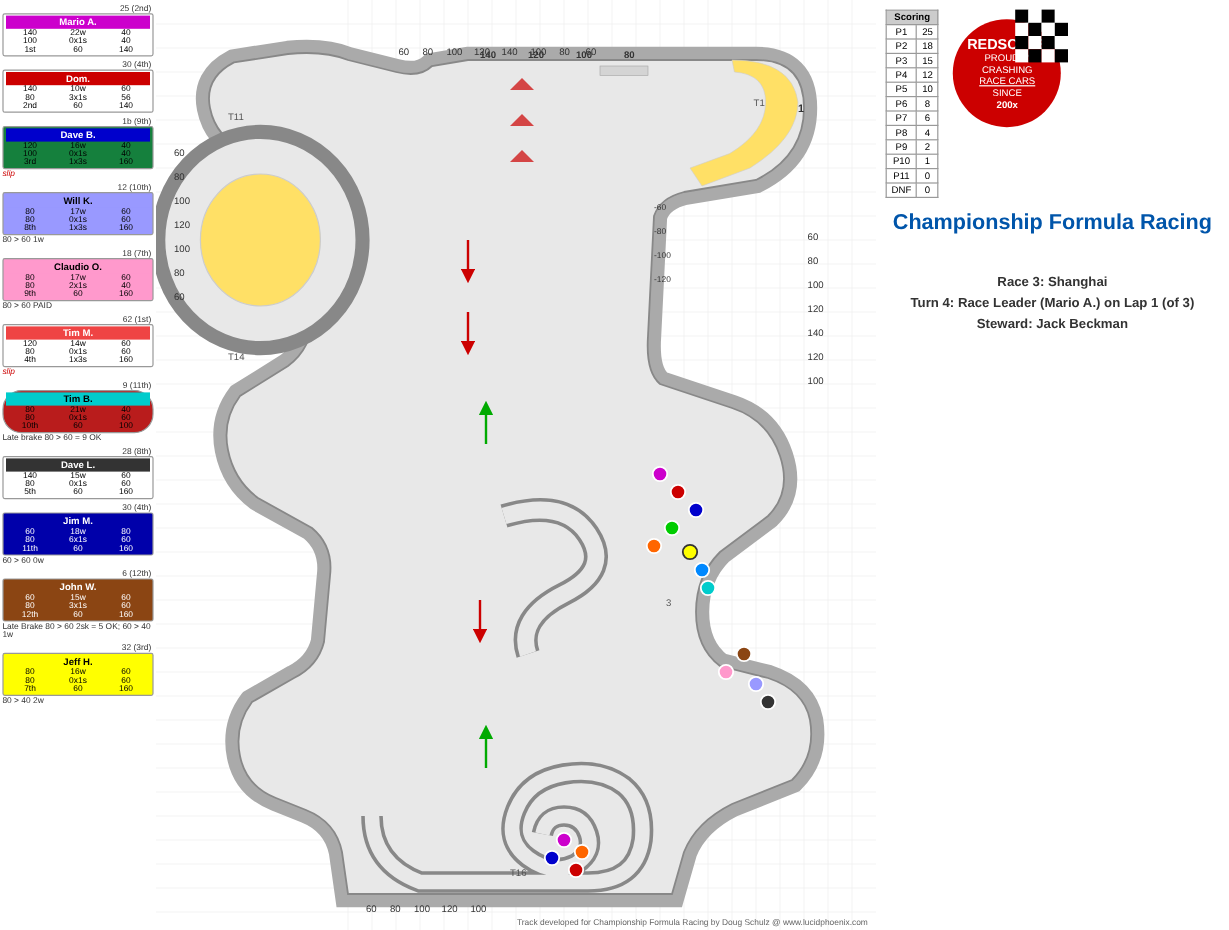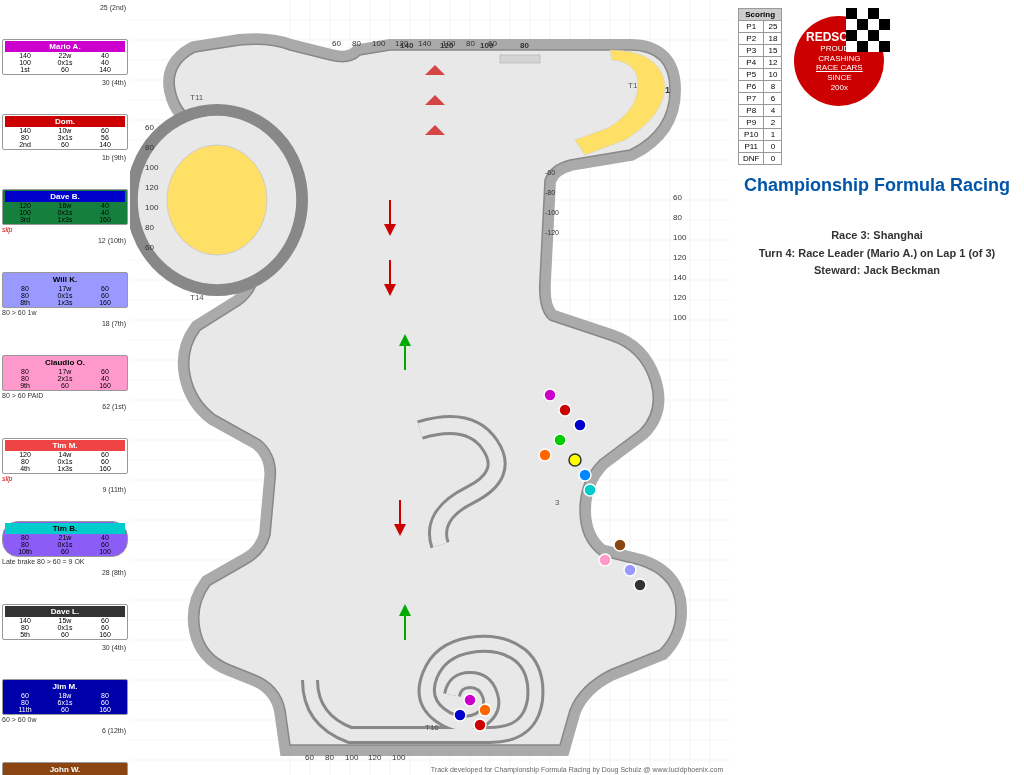--- a/index.html
+++ b/index.html
@@ -40,21 +40,20 @@
       text-align: right;
       padding-right: 2px;
     }
 
     .driver-card {
       border: 1px solid #999;
       border-radius: 2px;
       padding: 1px 2px;
       font-size: 7px;
       margin-bottom: 1px;
-      margin-top: 28px;
     }
 
     .driver-card .name-row {
       font-weight: bold;
       font-size: 8px;
       text-align: center;
       color: #fff;
       padding: 1px 0;
     }
 
@@ -75,21 +74,21 @@
     .card-dom { background: #fff; }
     .card-dom .name-row { background: #cc0000; }
     .card-dave-b { background: #15803d; }
     .card-dave-b .name-row { background: #0000cc; }
     .card-will { background: #9999ff; }
     .card-will .name-row { background: #9999ff; color: #000; }
     .card-claudio { background: #ff99cc; }
     .card-claudio .name-row { background: #ff99cc; color: #000; }
     .card-tim-m { background: #fff; }
     .card-tim-m .name-row { background: #ef4444; }
-    .card-tim-b { background: #8b5cf6; border-radius: 16px; }
+    .card-tim-b { background: #b91c1c; border-radius: 16px; }
     .card-tim-b .name-row { background: #00cccc; color: #000; }
     .card-dave-l { background: #fff; }
     .card-dave-l .name-row { background: #333333; }
     .card-jim { background: #0000aa; }
     .card-jim .name-row { background: #0000aa; }
     .card-chris { background: #ff6600; }
     .card-chris .name-row { background: #ff6600; color: #000; }
     .card-john { background: #8B4513; }
     .card-john .name-row { background: #8B4513; }
     .card-jeff { background: #ffff00; }
@@ -851,21 +850,21 @@
               <div style="background:#000"></div>
           </div>
 
           <div class="logo-circle" style="position:absolute; top:8px; left:4px; width:90px; height:90px; border-radius:50%; background:#cc0000; display:flex; align-items:center; justify-content:center; flex-direction:column; overflow:hidden; z-index:2;">
             <div style="font-size:12px; font-weight:bold; color:#fff; text-align:center; line-height:1.2; padding:4px; z-index:4; position:relative;">
               <div>REDSCAPE</div>
               <div style="font-size:8px; font-weight:normal;">PROUDLY</div>
               <div style="font-size:8px; font-weight:normal;">CRASHING</div>
               <div style="font-size:8px; font-weight:normal;text-decoration:underline;">RACE CARS</div>
               <div style="font-size:8px; font-weight:normal;">SINCE</div>
-              <div style="font-size:8px; font-weight:normal;">200x</div>
+              <div style="font-size:8px; font-weight:bold;">200x</div>
             </div>
           </div>
         </div>
       </div>
     </div>
 
     <div id="game-info">
       <div id="game-title">Championship Formula Racing</div>
       <div id="game-subtitle">
         <div class="bold-line" style="font-weight:bold;margin-top:31px;">Race 3: Shanghai</div>

